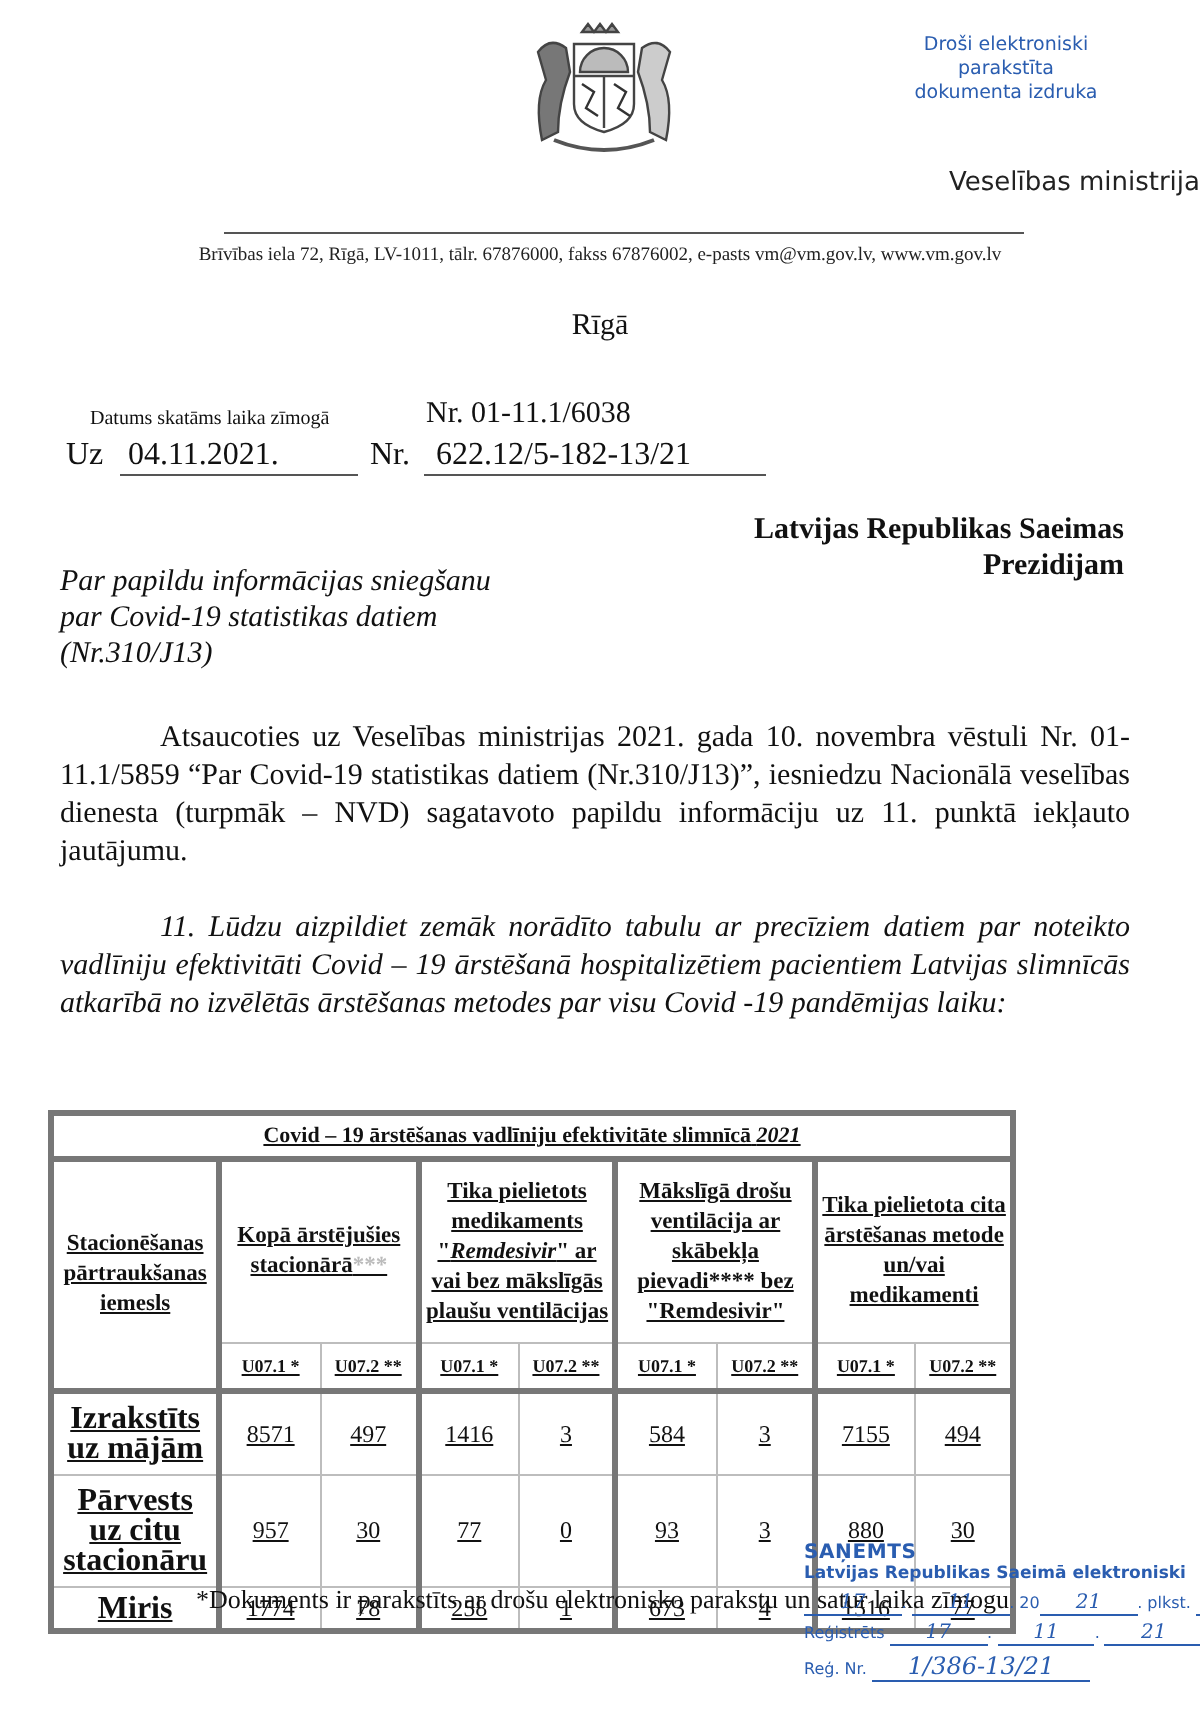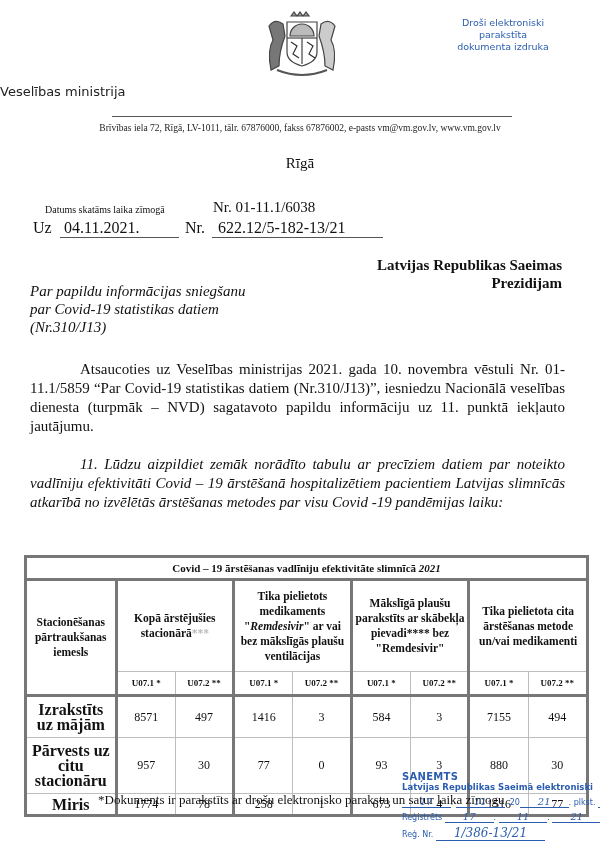--- a/index.html
+++ b/index.html
@@ -4,21 +4,21 @@
 <style>
   html, body { margin: 0; padding: 0; }
   body {
     width: 600px; height: 857px; background: #ffffff; position: relative; overflow: hidden;
     font-family: "Liberation Serif", serif; color: #111;
   }
   .abs { position: absolute; }
 
   
   #coat { left: 257px; top: 4px; width: 90px; height: 80px; }
-  #ministry { left: 0; width: 600px; top: 84px; text-align: left;
+  #ministry { left: 0; width: 600px; top: 84px; text-align: right;
     font-family: "DejaVu Sans", sans-serif; font-size: 13px; color: #222; }
   #header-rule { left: 112px; top: 116px; width: 400px; height: 1px; background: #555; }
   #address { left: 0; width: 600px; top: 123px; text-align: center; font-size: 9.5px; color: #222; }
   #place { left: 0; width: 600px; top: 155px; text-align: center; font-size: 15px; }
 
   
   #esign { left: 438px; top: 17px; width: 130px; text-align: center;
     font-family: "DejaVu Sans", sans-serif; font-size: 9.5px; line-height: 12px; color: #2a5db0; }
 
   
@@ -34,21 +34,21 @@
 
   
   #subject { left: 30px; top: 282px; font-size: 15px; font-style: italic; line-height: 18px; }
 
   .para { left: 30px; width: 535px; font-size: 15px; line-height: 19px; text-align: justify; text-indent: 50px; }
   #para1 { top: 360px; }
   #para2 { top: 455px; font-style: italic; }
 
   
   #table-wrap { left: 24px; top: 555px; width: 540px; }
-  table.data { border-collapse: collapse; width: 565px; font-family: "Liberation Serif", serif; }
+  table.data { border-collapse: collapse; width: 484px; font-family: "Liberation Serif", serif; text-decoration: underline; }
   table.data td, table.data th {
     border: 1px solid #bdbdbd; text-align: center; vertical-align: middle; padding: 0 2px;
   }
   table.data .thick-l { border-left: 3px solid #777; }
   table.data .thick-r { border-right: 3px solid #777; }
   table.data .thick-t { border-top: 3px solid #777; }
   table.data .thick-b { border-bottom: 3px solid #777; }
   .title-cell { font-size: 11px; font-weight: bold; height: 20px; }
   .title-cell i { font-weight: bold; }
   .head-cell { font-size: 11.5px; font-weight: bold; line-height: 15px; height: 90px; }
@@ -137,21 +137,21 @@
       </td>
     </tr>
     <tr>
       <td rowspan="2" class="head-cell thick-l thick-r thick-b">Stacionēšanas pārtraukšanas iemesls</td>
       <td colspan="2" class="head-cell thick-r">
         <span>Kopā ārstējušies stacionārā</span><span class="faint">***</span>
       </td>
       <td colspan="2" class="head-cell thick-r">
         <span>Tika pielietots medikaments "</span><i>Remdesivir</i><span>" ar vai bez mākslīgās plaušu ventilācijas</span>
       </td>
-      <td colspan="2" class="head-cell thick-r">Mākslīgā plaušu parakstīts ar skābekļa pievadi**** bez "Remdesivir"</td>
+      <td colspan="2" class="head-cell thick-r">Mākslīgā drošu ventilācija ar skābekļa pievadi**** bez "Remdesivir"</td>
       <td colspan="2" class="head-cell thick-r">Tika pielietota cita ārstēšanas metode un/vai medikamenti</td>
     </tr>
     <tr id="sub-row">
           <td class="sub-cell thick-b">U07.1 *</td>
           <td class="sub-cell thick-b thick-r">U07.2 **</td>
           <td class="sub-cell thick-b">U07.1 *</td>
           <td class="sub-cell thick-b thick-r">U07.2 **</td>
           <td class="sub-cell thick-b">U07.1 *</td>
           <td class="sub-cell thick-b thick-r">U07.2 **</td>
           <td class="sub-cell thick-b">U07.1 *</td>

